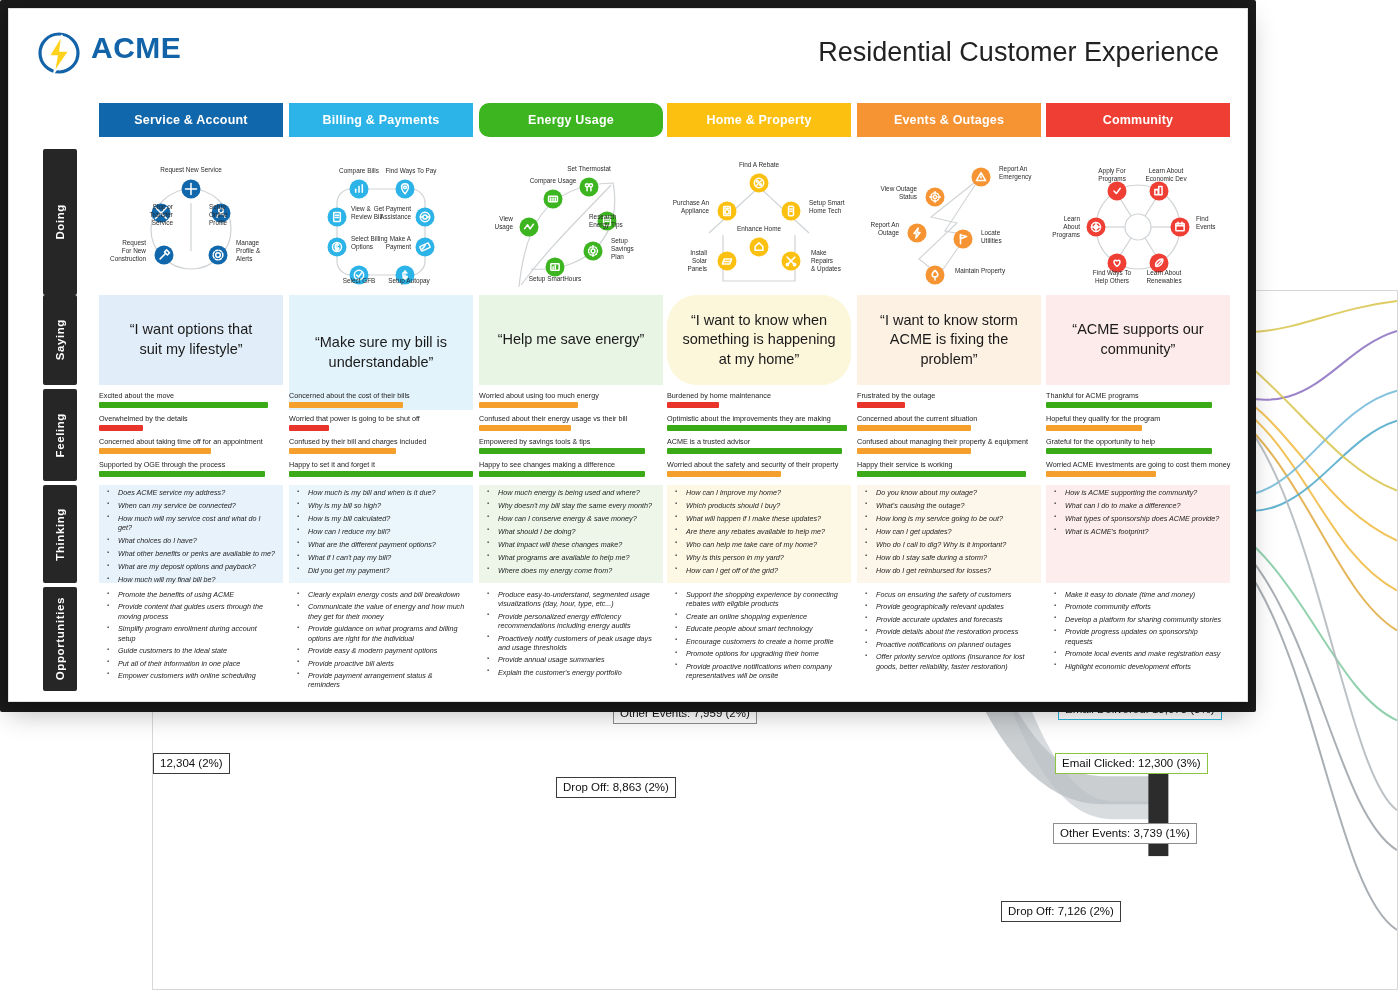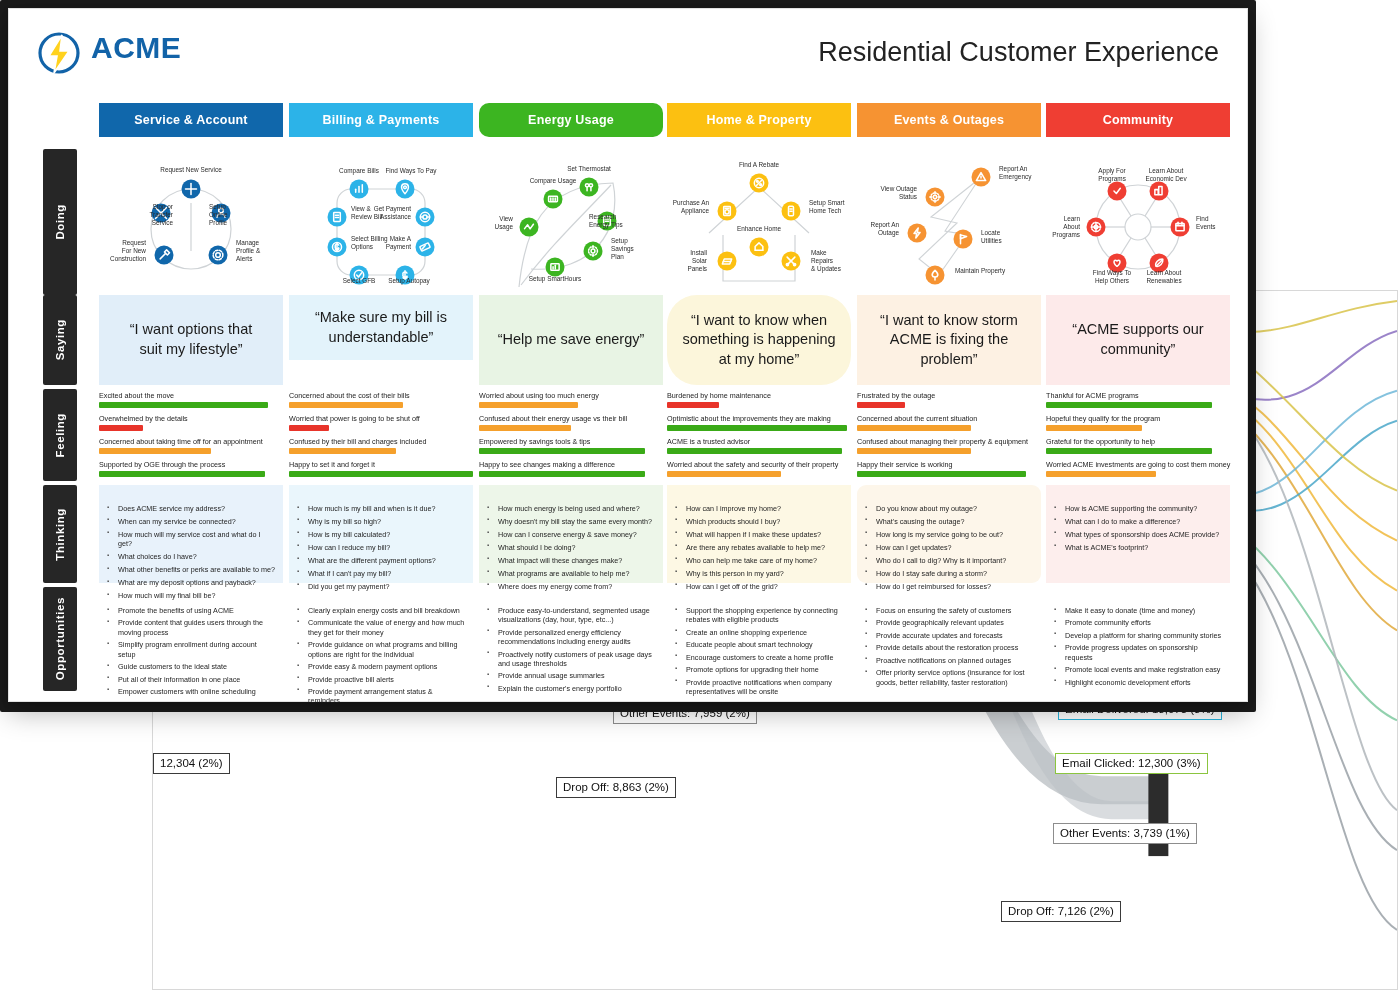--- a/index.html
+++ b/index.html
@@ -89,21 +89,21 @@
     text-align: center; font-size: 14.5px; color: #1a1a1a;
     line-height: 1.35; padding: 6px 10px; font-weight: normal;
   }
 
   
   .feel-item { margin-bottom: 6px; }
   .feel-text { font-size: 7.2px; color: #222; line-height: 1.25; margin-bottom: 2px; white-space: nowrap; }
   .feel-bar { height: 6px; border-radius: 1px; }
 
   
-  .blist { list-style: none; margin: 0; padding: 19px 8px 7px 6px; }
+  .blist { list-style: none; margin: 0; padding: 3px 8px 7px 6px; font-style: italic; }
   .blist li {
     position: relative; font-size: 7.2px; color: #1d1d1d;
     line-height: 1.3; margin-bottom: 3.6px; padding-left: 13px;
   }
   .blist li::before {
     content: "▪"; position: absolute; left: 2px; top: -0.5px;
     font-size: 6px; color: #555;
   }
   .blist.tight li { margin-bottom: 3.1px; }
 
@@ -366,21 +366,21 @@
             <div class="dlabel l" style="right: 62px; top: 56px; width: 52px;">Get Payment
 Assistance</div>
             <div class="dlabel r" style="left: 62px; top: 86px; width: 52px;">Select Billing
 Options</div>
             <div class="dlabel l" style="right: 62px; top: 86px; width: 52px;">Make A
 Payment</div>
             <div class="dlabel " style="left: 36px; top: 128px; width: 68px;">Select GFB</div>
             <div class="dlabel " style="left: 86px; top: 128px; width: 68px;">Setup Autopay</div>
           </div>
         </div>
-        <div class="cell quote" style="left: 280px; top: 208px; width: 184px; height: 65px; background: rgb(227, 243, 251); white-space: pre-line;">“Make sure my bill is
+        <div class="cell quote" style="left: 280px; top: 208px; width: 184px; height: 115px; background: rgb(227, 243, 251); white-space: pre-line;">“Make sure my bill is
 understandable”</div>
         <div class="cell" style="left: 280px; top: 302px; width: 184px; height: 92px; padding-top: 2px;">
           <div class="feel-item">
             <div class="feel-text">Concerned about the cost of their bills</div>
             <div class="feel-bar" style="width: 62%; background: rgb(245, 160, 44);"></div>
           </div>
           <div class="feel-item">
             <div class="feel-text">Worried that power is going to be shut off</div>
             <div class="feel-bar" style="width: 22%; background: rgb(232, 52, 42);"></div>
           </div>
@@ -679,21 +679,21 @@
           </div>
           <div class="feel-item">
             <div class="feel-text">Confused about managing their property &amp; equipment</div>
             <div class="feel-bar" style="width: 62%; background: rgb(245, 160, 44);"></div>
           </div>
           <div class="feel-item">
             <div class="feel-text">Happy their service is working</div>
             <div class="feel-bar" style="width: 92%; background: rgb(58, 170, 23);"></div>
           </div>
         </div>
-        <div class="cell" style="left: 848px; top: 398px; width: 184px; height: 98px; background: rgb(253, 246, 234); border-radius: 9px;">
+        <div class="cell" style="left: 848px; top: 398px; width: 184px; height: 98px; background: rgb(253, 246, 234);">
           <ul class="blist">
             <li>Do you know about my outage?</li>
             <li>What's causing the outage?</li>
             <li>How long is my service going to be out?</li>
             <li>How can I get updates?</li>
             <li>Who do I call to dig? Why is it important?</li>
             <li>How do I stay safe during a storm?</li>
             <li>How do I get reimbursed for losses?</li>
           </ul>
         </div>

